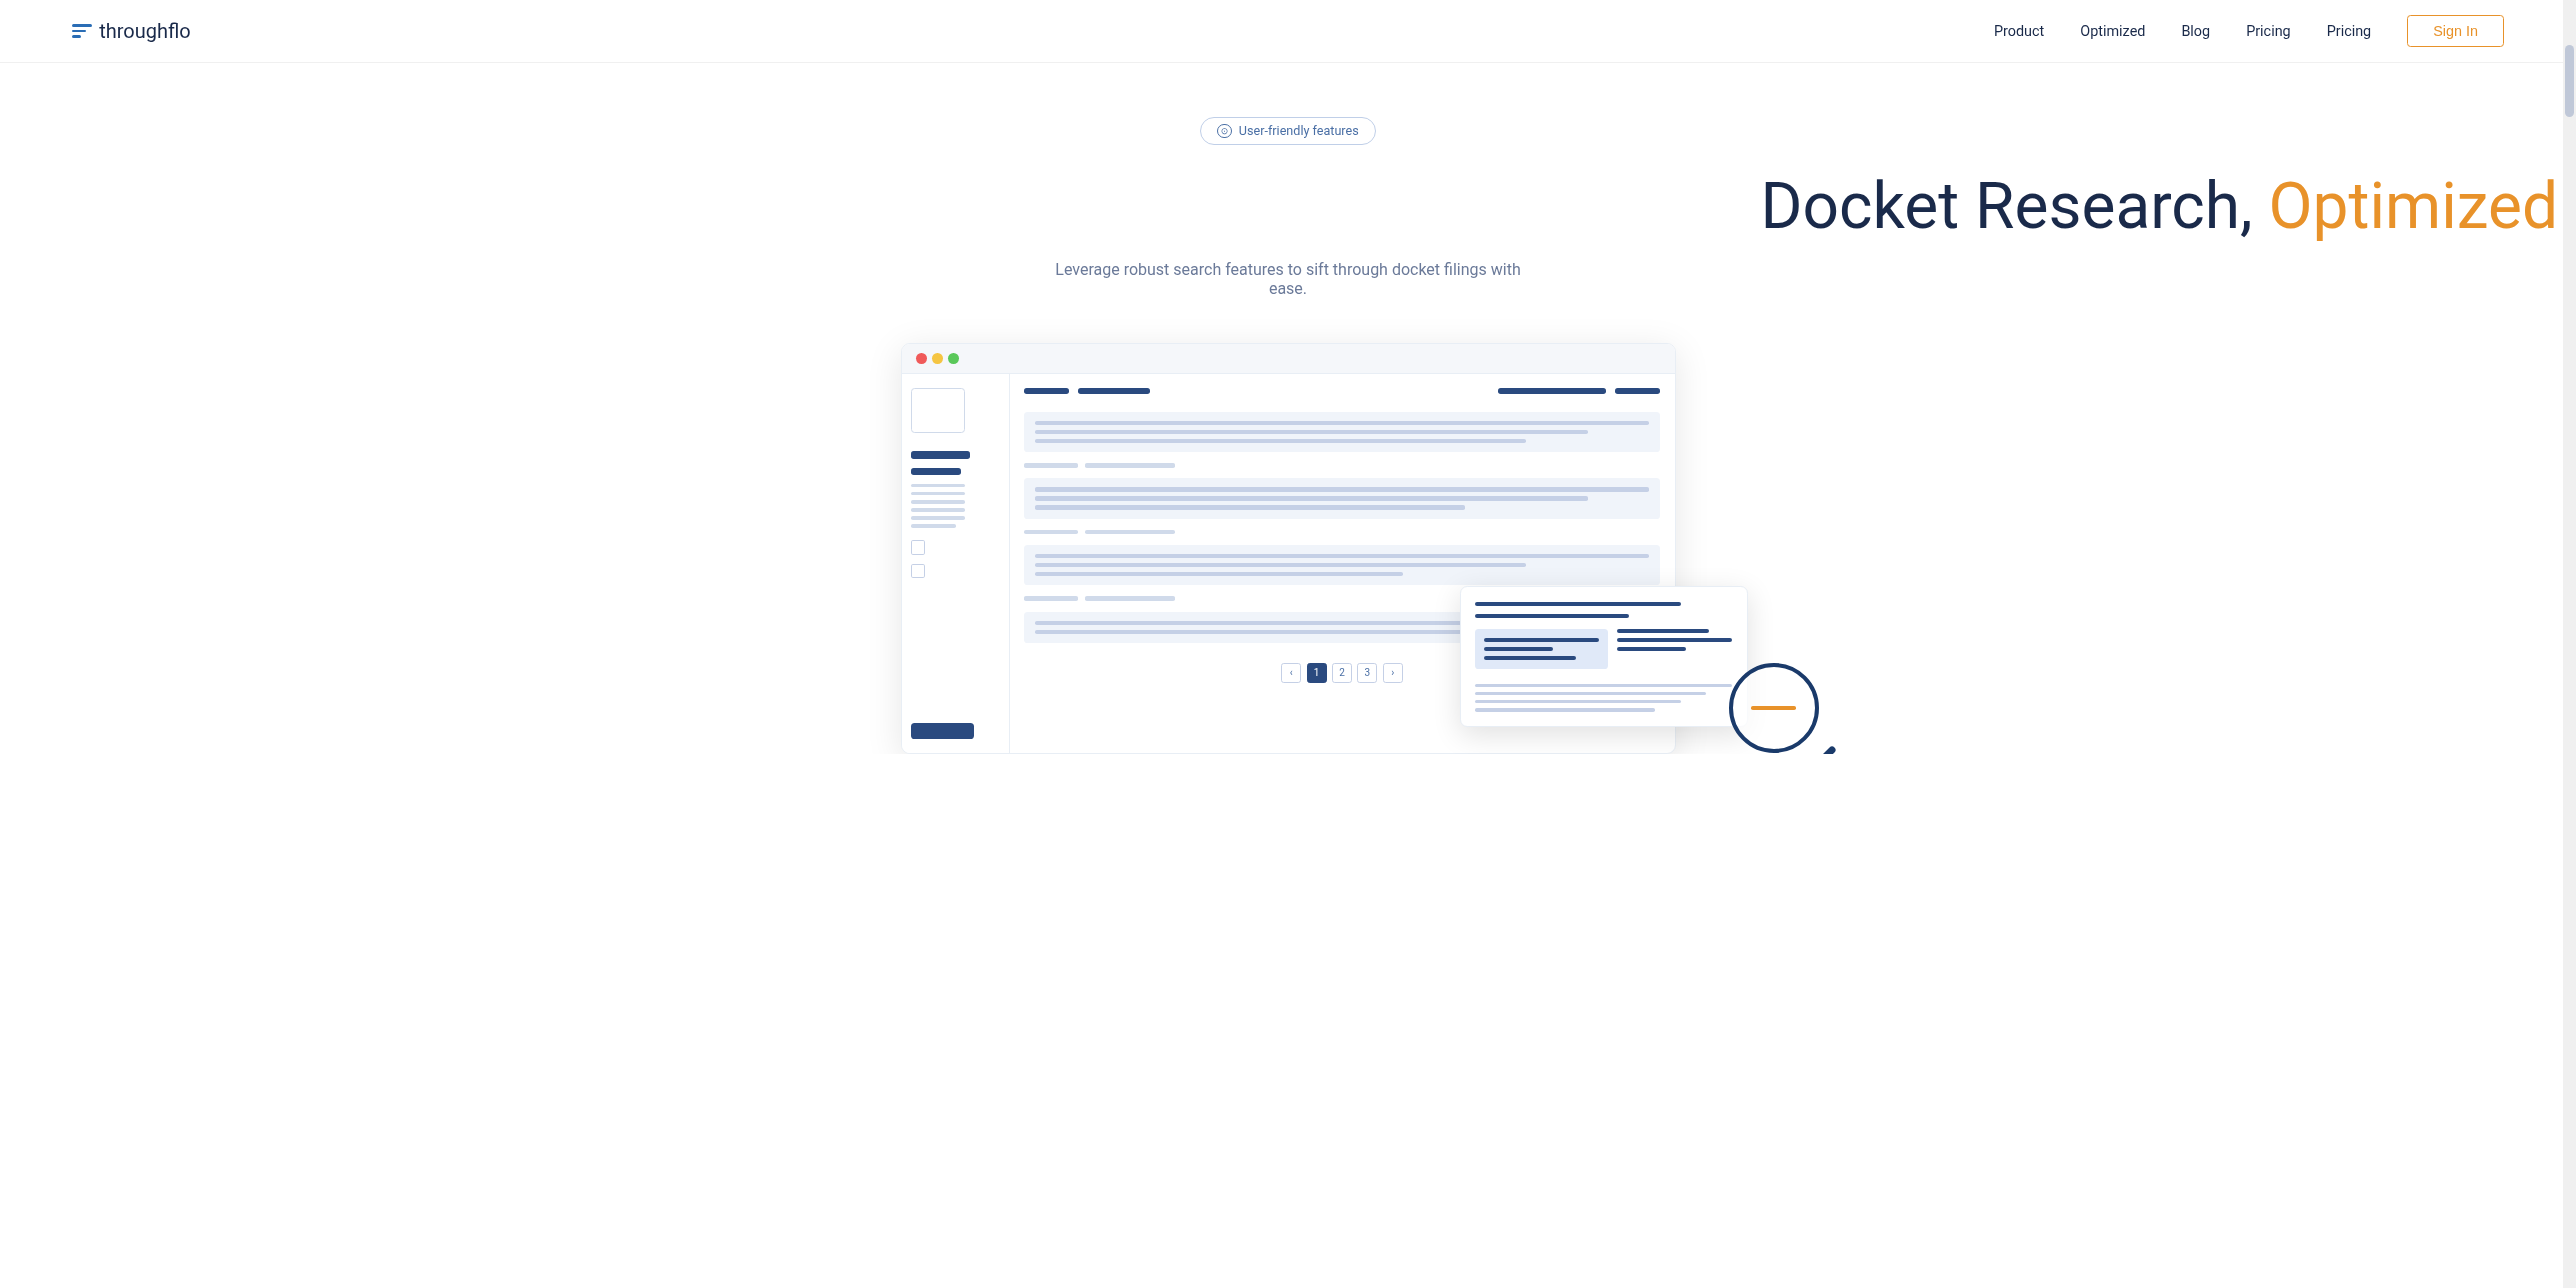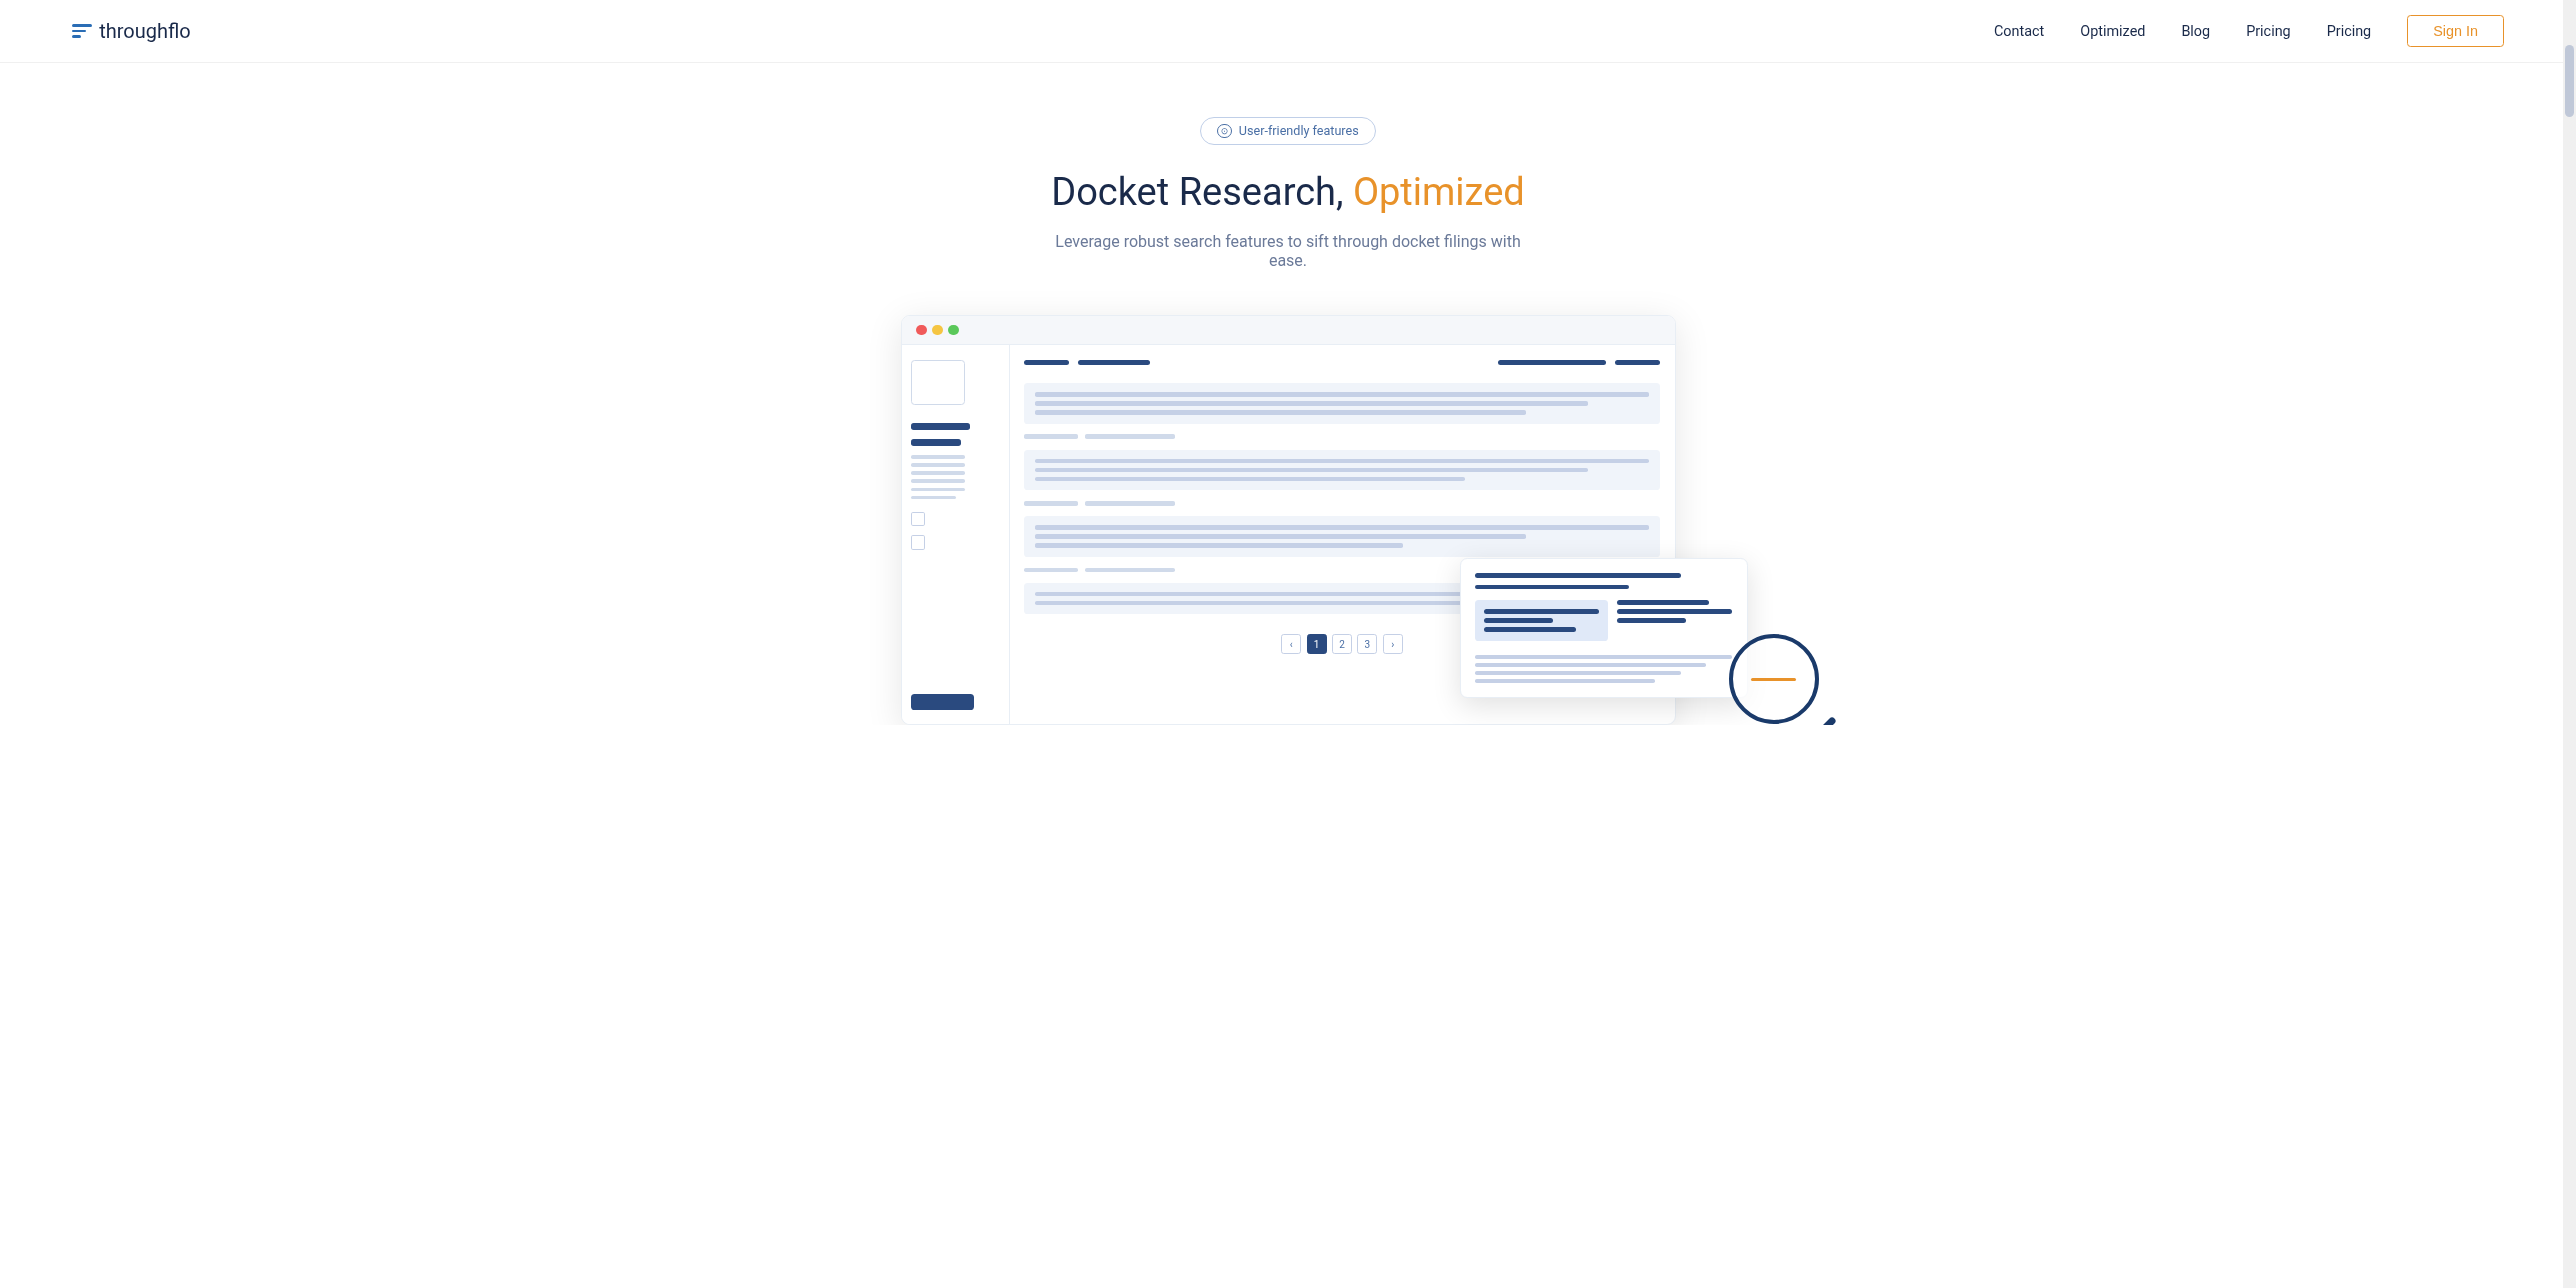--- a/index.html
+++ b/index.html
@@ -92,25 +92,26 @@
       height: 14.4px;
       border: 1.8px solid #4a6fa5;
       border-radius: 50%;
       display: inline-flex;
       align-items: center;
       justify-content: center;
       font-size: 9px;
       color: #4a6fa5;
     }
     .hero h1 {
-      font-size: 38px;
+      font-size: 64px;
       font-weight: 400;
       color: #1a2a4a;
       line-height: 1.1;
       margin-bottom: 18px;
+      text-align: right;
     }
     .hero h1 .accent {
       color: #e8922a;
       font-weight: 400;
     }
     .hero p {
       font-size: 16px;
       color: #6b7a99;
       max-width: 496px;
       margin: 0 auto 45px;
@@ -372,21 +373,21 @@
     <div class="logo-icon">
       <span></span>
       <span></span>
       <span></span>
     </div>
     <span class="logo-text">
       <span>through</span><strong>flo</strong>
     </span>
   </a>
   <ul class="nav-links">
-    <li><a href="#">Contact</a></li>
+    <li><a href="#">Product</a></li>
     <li><a href="#">Optimized</a></li>
     <li><a href="#">Blog</a></li>
     <li><a href="#">Pricing</a></li>
     <li><a href="#">Pricing</a></li>
     <li>
       <button class="signin-btn">Sign In</button>
     </li>
   </ul>
 </nav>
 

